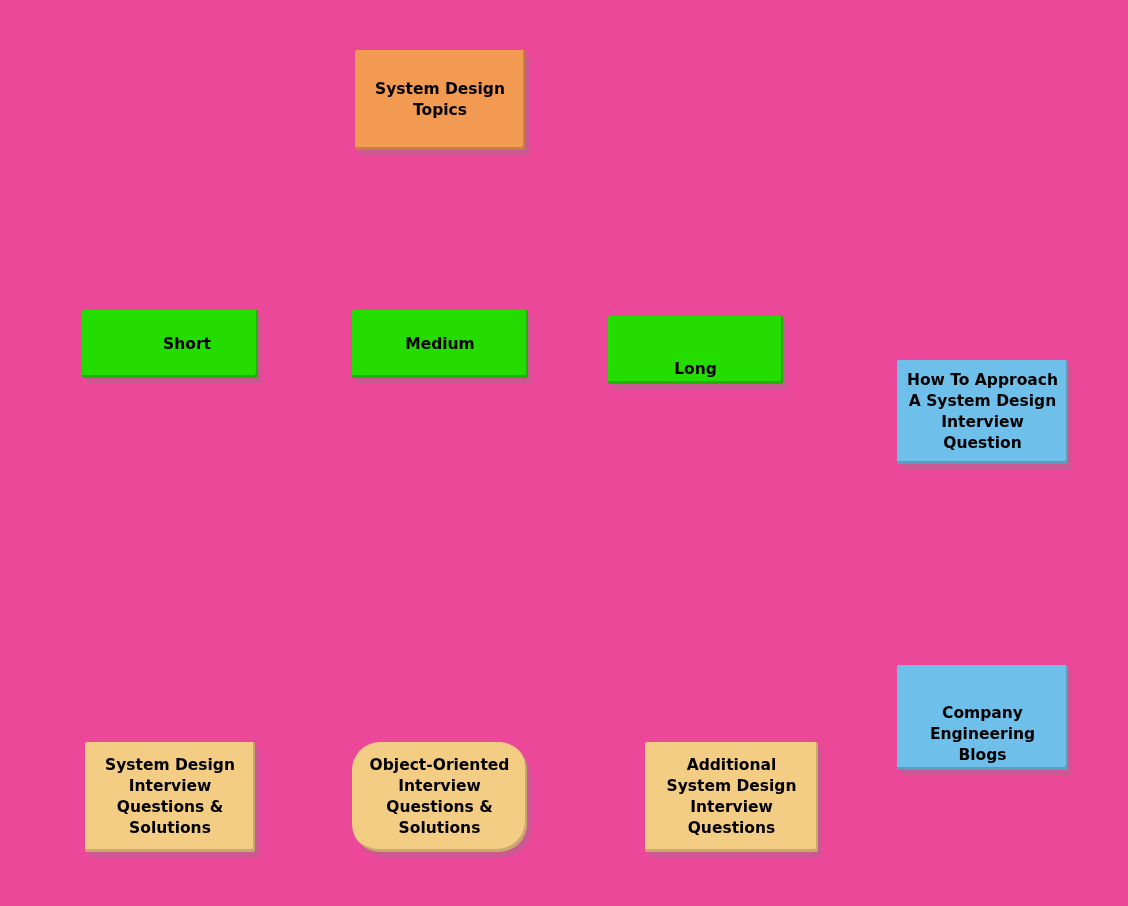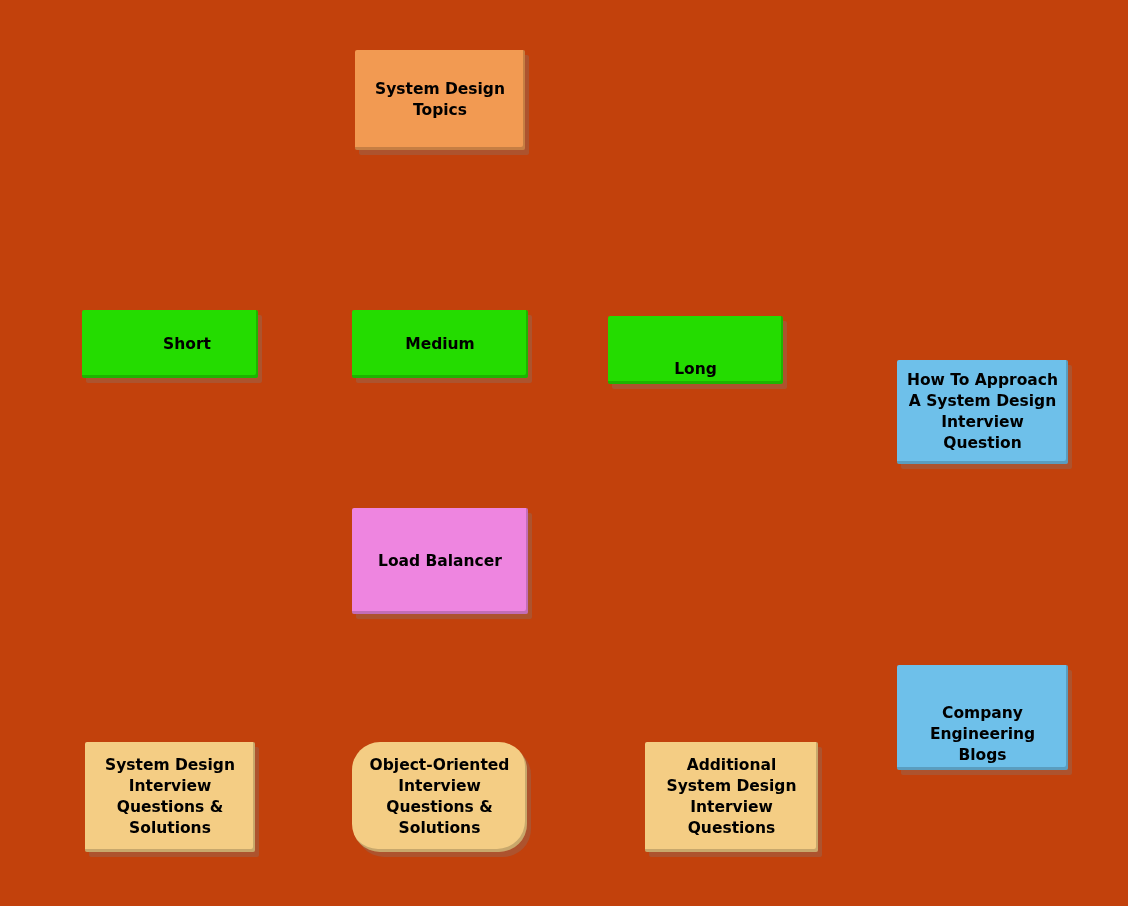--- a/index.html
+++ b/index.html
@@ -40,42 +40,39 @@
   .n-approach    { left: 897px; top: 360px; width: 171px; height: 104px; }
   .n-realworld   { left: 897px; top: 513px; width: 171px; height: 104px; }
   .n-blogs       { left: 897px; top: 665px; width: 171px; height: 105px; align-items: flex-end; }
   .n-sdq         { left:  85px; top: 742px; width: 170px; height: 110px; }
   .n-ooq         { left: 352px; top: 742px; width: 175px; height: 110px; }
   .n-addq        { left: 645px; top: 742px; width: 173px; height: 110px; }
 </style>
 </head>
 <body>
 
-<div id="canvas" style="background-color: #c2410c;">
+<div id="canvas" style="background-color: #ec4899;">
 
   <div class="node n-topics" style="background-color: rgb(242, 154, 82);">
     <span>System Design
 Topics</span>
   </div>
 
   <div class="node n-short" style="background-color: rgb(36, 220, 0); padding-left: 40px;">
     <span>Short</span>
   </div>
 
   <div class="node n-medium" style="background-color: rgb(36, 220, 0);">
     <span>Medium</span>
   </div>
 
   <div class="node n-long" style="background-color: rgb(36, 220, 0);">
     <span>Long</span>
   </div>
 
-  <div class="node n-lb" style="background-color: rgb(238, 133, 224);">
-    <span>Load Balancer</span>
-  </div>
 
   <div class="node n-approach" style="background-color: rgb(110, 192, 234);">
     <span>How To Approach
 A System Design
 Interview
 Question</span>
   </div>
 
 
   <div class="node n-blogs" style="background-color: rgb(110, 192, 234);">

